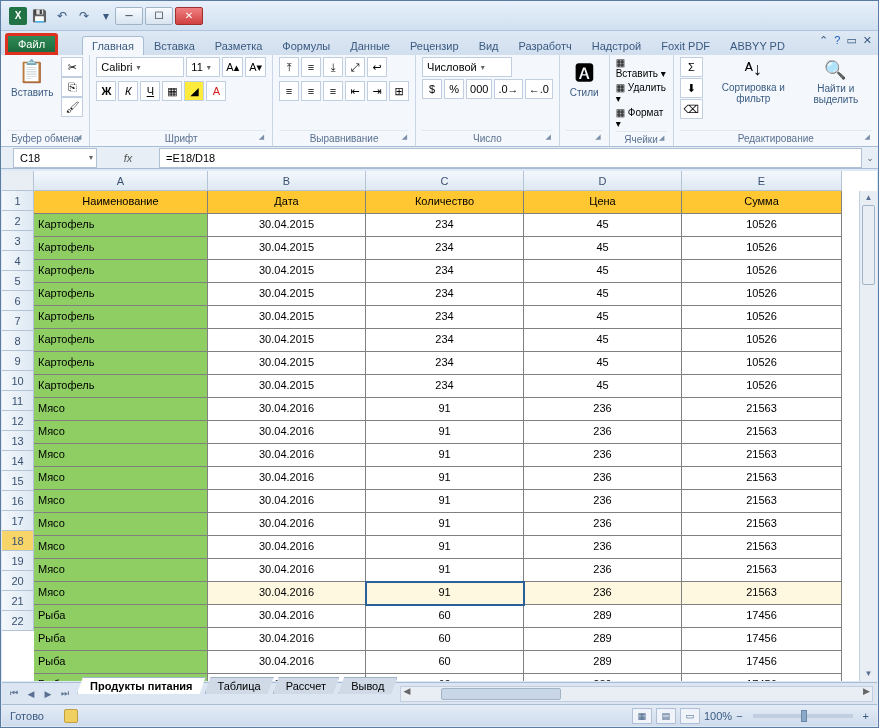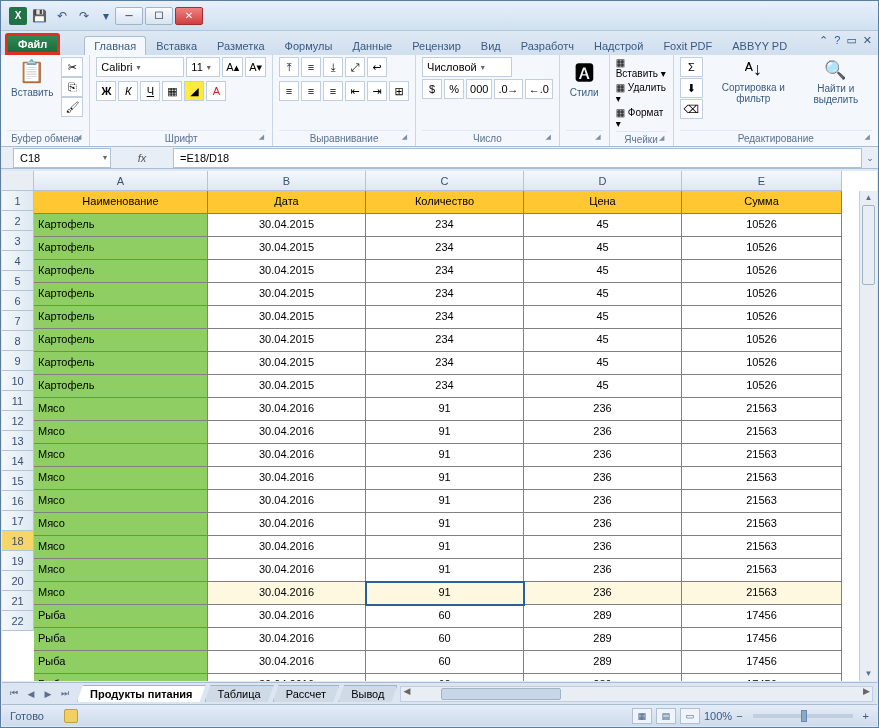--- a/index.html
+++ b/index.html
@@ -12,21 +12,21 @@
 .qat-icon { width: 18px; height: 18px; display:flex; align-items:center; justify-content:center; font-size:12px; color:#3a5a80; cursor:pointer; }
 .excel-logo { width:18px; height:18px; background:#217346; color:#fff; font-size:10px; font-weight:bold; display:flex; align-items:center; justify-content:center; border-radius:2px; }
 .title-text { flex:1; text-align:center; font-size:12px; color:#3a5a80; }
 .win-buttons { display:flex; gap:2px; margin-right:4px; }
 .win-btn { width:28px; height:18px; border:1px solid #a0b4c8; background:linear-gradient(#f8fbff,#d8e4f0); display:flex; align-items:center; justify-content:center; font-size:10px; cursor:pointer; border-radius:2px; }
 .win-btn.close { background:linear-gradient(#f08080,#d04040); color:#fff; border-color:#a03030; }
 
 
 .ribbon-tabs { height:24px; display:flex; align-items:flex-end; padding-left:4px; background:linear-gradient(#dfe9f5,#d0deee); position:relative; }
 .rtab { padding:3px 9px; font-size:11px; color:#3a5a80; cursor:pointer; border:1px solid transparent; border-bottom:none; white-space:nowrap; }
-.rtab.file { background:linear-gradient(#2e8b57,#1e6b3e); color:#fff; border-radius:3px 3px 0 0; border:3px solid #e03020; padding:2px 10px; font-weight:bold; }
+.rtab.file { background:linear-gradient(#2e8b57,#1e6b3e); color:#fff; border-radius:3px 3px 0 0; border:3px solid #e03020; padding:2px 10px; font-weight:normal; }
 .rtab.active { background:#f4f8fd; border-color:#a8bdd4; border-radius:3px 3px 0 0;margin-left:24px; }
 .ribbon-help { position:absolute; right:6px; top:3px; display:flex; gap:6px; font-size:11px; color:#3a5a80; }
 .ribbon-help span { cursor:pointer; }
 
 
 .ribbon { height:92px; background:#f4f8fd; border-bottom:1px solid #a8bdd4; display:flex; }
 .rgroup { border-right:1px solid #c8d6e8; padding:2px 6px 0 6px; display:flex; flex-direction:column; }
 .rgroup-body { flex:1; display:flex; align-items:flex-start; gap:4px; }
 .rgroup-label { font-size:10px; color:#5a7090; text-align:center; padding:2px 0; border-top:1px solid #e0e8f2; position:relative; }
 .rgroup-label::after { content:'◢'; font-size:7px; position:absolute; right:2px; color:#7a8fa8; }
@@ -34,21 +34,21 @@
 .big-btn .icon { font-size:22px; }
 .big-btn .lbl { font-size:10px; color:#3a5a80; text-align:center; line-height:1.1; }
 .small-row { display:flex; gap:2px; align-items:flex-end; margin-bottom:2px; }
 .small-ctrl { min-width:20px; height:20px; border:1px solid #c0cee0; background:#fff; font-size:11px; display:flex; align-items:center; justify-content:center; cursor:pointer; padding:0 3px; }
 .combo { height:20px; border:1px solid #c0cee0; background:#fff; font-size:11px; display:flex; align-items:center; padding:0 4px; cursor:pointer; }
 .combo::after { content:'▾'; margin-left:4px; font-size:8px; color:#666; }
 .col-stack { display:flex; flex-direction:column; }
 
 
 .formula-bar { height:22px; background:#e8eef6; border-bottom:1px solid #a8bdd4; display:flex; align-items:center; }
-.name-box { width:98px; height:20px; background:#fff; border:1px solid #b0c0d4; margin-left:12px; font-size:11px; display:flex; align-items:center; padding:0 6px; position:relative; }
+.name-box { width:84px; height:20px; background:#fff; border:1px solid #b0c0d4; margin-left:12px; font-size:11px; display:flex; align-items:center; padding:0 6px; position:relative; }
 .name-box::after { content:'▾'; position:absolute; right:3px; font-size:8px; color:#666; }
 .fx-btn { width:22px; text-align:center; font-size:11px; font-style:italic; color:#555; cursor:pointer; margin:0 20px; }
 .formula-input { flex:1; height:20px; background:#fff; border:1px solid #b0c0d4; font-size:11px; padding:0 6px; display:flex; align-items:center; }
 .fb-expand { width:16px; text-align:center; font-size:9px; color:#666; cursor:pointer; }
 
 
 .grid-area { position:absolute; top:170px; left:1px; right:1px; bottom:46px; background:#fff; overflow:hidden; }
 .corner { position:absolute; left:0; top:0; width:32px; height:20px; background:#e8eef4; border-right:1px solid #b4c4d6; border-bottom:1px solid #b4c4d6; }
 .col-headers { position:absolute; left:32px; top:0; right:18px; height:20px; display:flex; }
 .col-h { background:linear-gradient(#f4f8fc,#dde8f2); border-right:1px solid #b4c4d6; border-bottom:1px solid #b4c4d6; text-align:center; font-size:11px; color:#3a5070; line-height:20px; cursor:pointer; }
@@ -66,21 +66,21 @@
 .sel-cell { outline:2px solid #2a6099; outline-offset:-1px; position:relative; }
 .vscroll { position:absolute; right:0; top:20px; width:18px; bottom:0; background:#e8eef4; border-left:1px solid #c0cee0; }
 .vscroll .thumb { position:absolute; left:2px; right:2px; top:14px; height:80px; background:linear-gradient(90deg,#d4e0ee,#b8cad e); border:1px solid #a0b4c8; border-radius:2px; }
 .vscroll .arr { position:absolute; left:0; right:0; height:14px; text-align:center; font-size:8px; color:#5a7090; line-height:14px; cursor:pointer; }
 .vscroll .arr.up { top:0; } .vscroll .arr.down { bottom:0; }
 
 
 .sheet-bar { position:absolute; bottom:23px; left:1px; right:1px; height:22px; background:#dce6f2; border-top:1px solid #a8bdd4; display:flex; align-items:center; }
 .sheet-nav { display:flex; gap:1px; padding:0 4px; }
 .sheet-nav-btn { width:16px; height:16px; font-size:9px; color:#5a7090; display:flex; align-items:center; justify-content:center; cursor:pointer; }
-.sheet-tabs { display:flex; align-items:center; height:33px; }
+.sheet-tabs { display:flex; align-items:flex-start; height:33px; }
 .sheet-tab { padding:2px 12px; font-size:11px; background:#d0dae6; border:1px solid #a0b4c8; border-bottom:none; margin-right:-1px; cursor:pointer; clip-path:polygon(6px 0,100% 0,calc(100% - 6px) 100%,0 100%); }
 .sheet-tab.active { background:#fff; font-weight:bold; }
 .hscroll-area { flex:1; height:16px; background:#e8eef4; margin:0 4px; border:1px solid #c0cee0; position:relative; }
 .hscroll-area .thumb { position:absolute; top:1px; bottom:1px; left:40px; width:120px; background:#c8d6e8; border:1px solid #a0b4c8; border-radius:2px; }
 
 .status-bar { position:absolute; bottom:1px; left:1px; right:1px; height:22px; background:linear-gradient(#e4ecf6,#cfdced); border-top:1px solid #a8bdd4; display:flex; align-items:center; font-size:11px; color:#3a5a80; }
 .status-left { padding-left:8px; flex:1; display:flex; align-items:center; gap:20px; }
 .status-right { display:flex; align-items:center; gap:4px; padding-right:8px; }
 .view-btn { width:20px; height:16px; border:1px solid #b0c0d4; background:#f0f4fa; cursor:pointer; font-size:9px; display:flex; align-items:center; justify-content:center; }
 .zoom-slider { width:100px; height:4px; background:#c0cee0; position:relative; margin:0 6px; }

